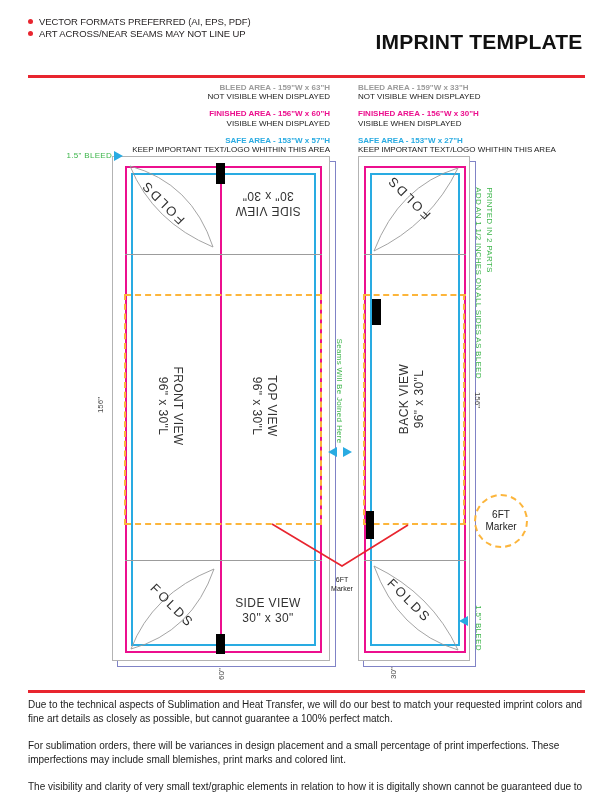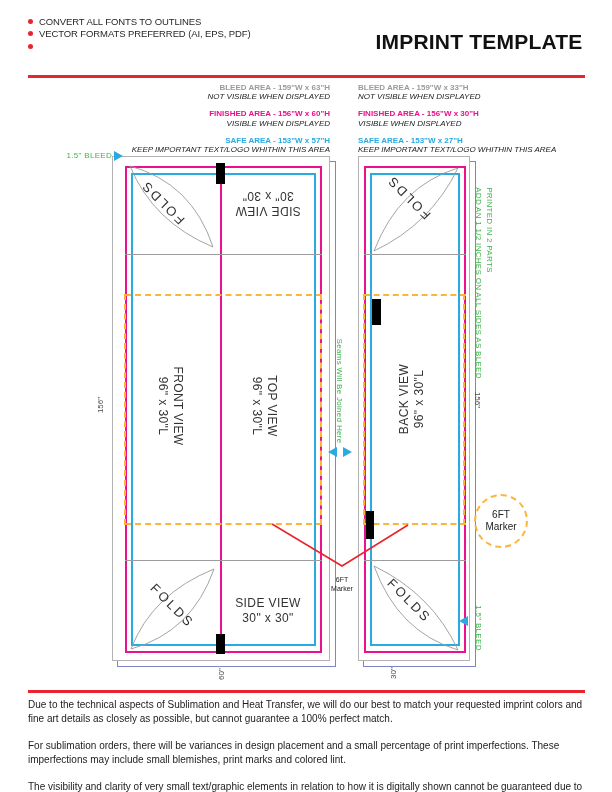--- a/index.html
+++ b/index.html
@@ -12,21 +12,21 @@
   .bullets{position:absolute;left:28px;top:16px;list-style:none;margin:0;padding:0;}
   .bullets li{font-size:9.5px;line-height:12.3px;color:#231f20;letter-spacing:-0.1px;white-space:nowrap;}
   .dot{display:inline-block;width:5px;height:5px;border-radius:50%;background:var(--red);
        margin-right:6px;vertical-align:1px;}
   .doc-title{position:absolute;left:372px;top:30px;width:214px;text-align:center;
        font-size:21px;font-weight:700;color:#111;letter-spacing:0.2px;white-space:nowrap;}
   
   .spec{position:absolute;font-size:8px;line-height:9.2px;}
   .spec .grp{margin-bottom:8px;}
   .spec .c{font-weight:700;}
-  .spec .k{color:#1a1a1a;font-style:italic;}
+  .spec .k{color:#1a1a1a;}
   .spec-left{left:110px;top:83px;width:220px;text-align:right;}
   .spec-right{left:358px;top:83px;width:230px;text-align:left;}
   .t-gray{color:var(--gray_text);}
   .t-mag{color:var(--magenta);}
   .t-cyan{color:var(--cyan);}
   
   .lbl{position:absolute;color:#3a3a3a;text-align:center;white-space:nowrap;line-height:1.25;}
   .ctr{transform:translate(-50%,-50%);}
   .r90{transform:translate(-50%,-50%) rotate(90deg);}
   .rm90{transform:translate(-50%,-50%) rotate(-90deg);}
@@ -64,23 +64,22 @@
   .footer-text{position:absolute;left:28px;top:698px;width:557px;}
   .footer-text p{margin:0 0 13px 0;font-size:10px;line-height:14px;color:#1c1c1c;}
   svg.overlay{position:absolute;left:0;top:0;pointer-events:none;}
 </style>
 </head>
 <body>
 
 <div class="sheet">
 
   <ul class="bullets">
-    <li><span class="dot"></span><span>CONVERT ALL FONTS TO OUTLINES</span></li>
     <li><span class="dot"></span><span>VECTOR FORMATS PREFERRED (AI, EPS, PDF)</span></li>
-    <li><span class="dot"></span></li>
+    <li><span class="dot"></span><span>ART ACROSS/NEAR SEAMS MAY NOT LINE UP</span></li>
   </ul>
   <div class="doc-title">IMPRINT TEMPLATE</div>
   <div class="redline" style="left:28px;top:75px;width:557px;"></div>
 
   <div class="spec spec-left">
     <div class="grp">
       <div class="c t-gray">BLEED AREA - 159"W x 63"H</div>
       <div class="k">NOT VISIBLE WHEN DISPLAYED</div>
     </div>
     <div class="grp">

